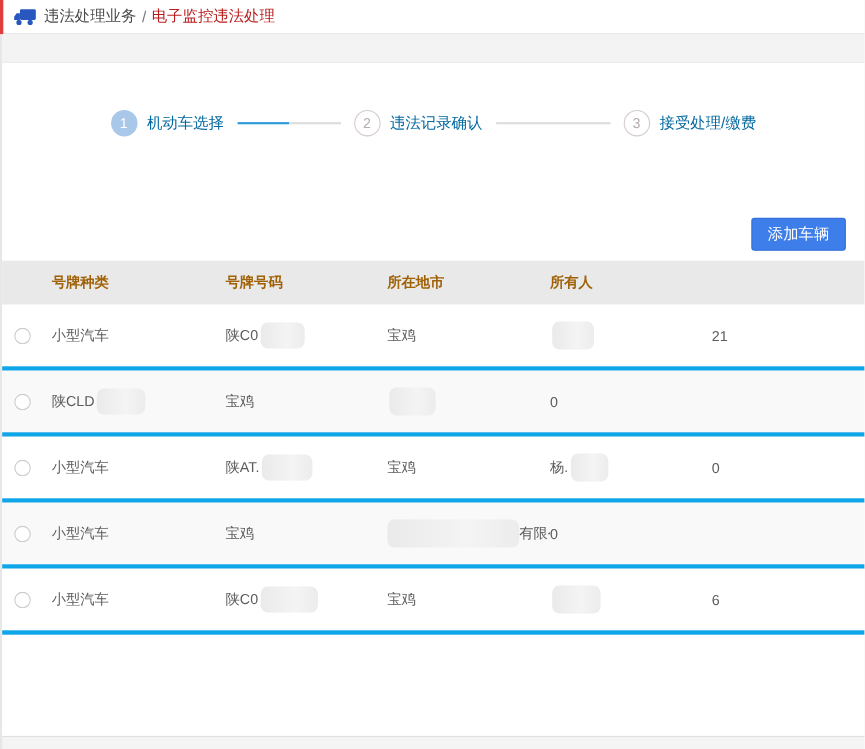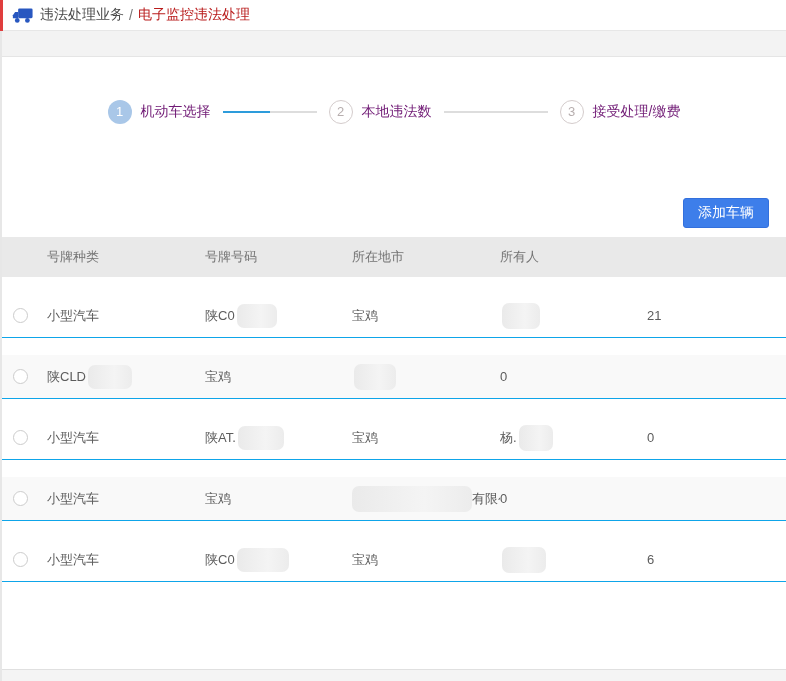--- a/index.html
+++ b/index.html
@@ -20,38 +20,38 @@
 
   
   .card { background:#fff; border-top:1px solid #e5e5e5; height:614px; border-bottom:1px solid #e0e0e0; }
 
   
   .stepper { margin-top:42px; height:26px; display:flex; align-items:center; justify-content:center; }
   .step-circle { width:24px; height:24px; border-radius:50%; text-align:center; line-height:24px;
                  font-size:13px; flex:0 0 auto; }
   .step-circle.active { background:#a9c7e8; color:#fff; }
   .step-circle.inactive { background:#fff; border:1px solid #d4cccc; color:#b7aeae; line-height:22px; }
-  .step-label { font-size:14px; color:#701a75; margin-left:9px; white-space:nowrap; }
+  .step-label { font-size:14px; color:#0369a1; margin-left:9px; white-space:nowrap; }
   .conn { height:2px; display:flex; margin:0 12px; }
   .conn-1 { width:94px; }
   .conn-2 { width:104px; }
   .seg-blue { flex:1; background:#2d9cdb; }
   .seg-gray { flex:1; background:#ddd; }
 
   
   .add-btn { display:block; margin:73px 17px 0 auto; width:86px; height:30px; background:#3d7eea;
              color:#fff; font-size:14px; border:1px solid #3370dd; border-radius:3px; cursor:pointer;
              font-family:Liberation Mono, monospace; }
 
   
   .vtable { margin-top:9px; }
   .trow { display:grid; grid-template-columns:45px 158px 147px 148px 147px 1fr; align-items:center; }
   .thead { height:40px; background:#e9e9e9; }
-  .thead .cell { font-size:13px; font-weight:400; color:#737373; }
-  .tbody-row { height:44px; background:#fff; border-bottom:1px solid #0ea5e9;margin-top:17px; }
+  .thead .cell { font-size:13px; font-weight:700; color:#a16207; }
+  .tbody-row { height:60px; background:#fff; border-bottom:4px solid #0ea5e9; }
   .tbody-row.alt { background:#f9f9f9; }
   .cell { font-size:13px; color:#5c5c5c; display:flex; align-items:center; overflow:hidden; white-space:nowrap; }
   .radio { width:15px; height:15px; border:1px solid #ccc; border-radius:50%; background:#fff;
            margin-left:11px; cursor:pointer; flex:0 0 auto; }
   .blob { display:inline-block; height:24px; background:linear-gradient(90deg,#eaeaea,#f4f4f4 60%,#ececec);
           border-radius:7px; margin-left:2px; flex:0 0 auto; }
   .blob.tall { height:26px; }
 
   
   .next-row { margin-top:128px; text-align:center; }
@@ -82,21 +82,21 @@
   <div class="card">
 
     <div class="stepper">
       <div class="step-circle active">1</div>
       <span class="step-label">机动车选择</span>
       <div class="conn conn-1">
         <div class="seg-blue"></div>
         <div class="seg-gray"></div>
       </div>
       <div class="step-circle inactive">2</div>
-      <span class="step-label">本地违法数</span>
+      <span class="step-label">违法记录确认</span>
       <div class="conn conn-2">
         <div class="seg-gray"></div>
       </div>
       <div class="step-circle inactive">3</div>
       <span class="step-label">接受处理/缴费</span>
     </div>
 
     <button class="add-btn">添加车辆</button>
 
     <div class="vtable">

